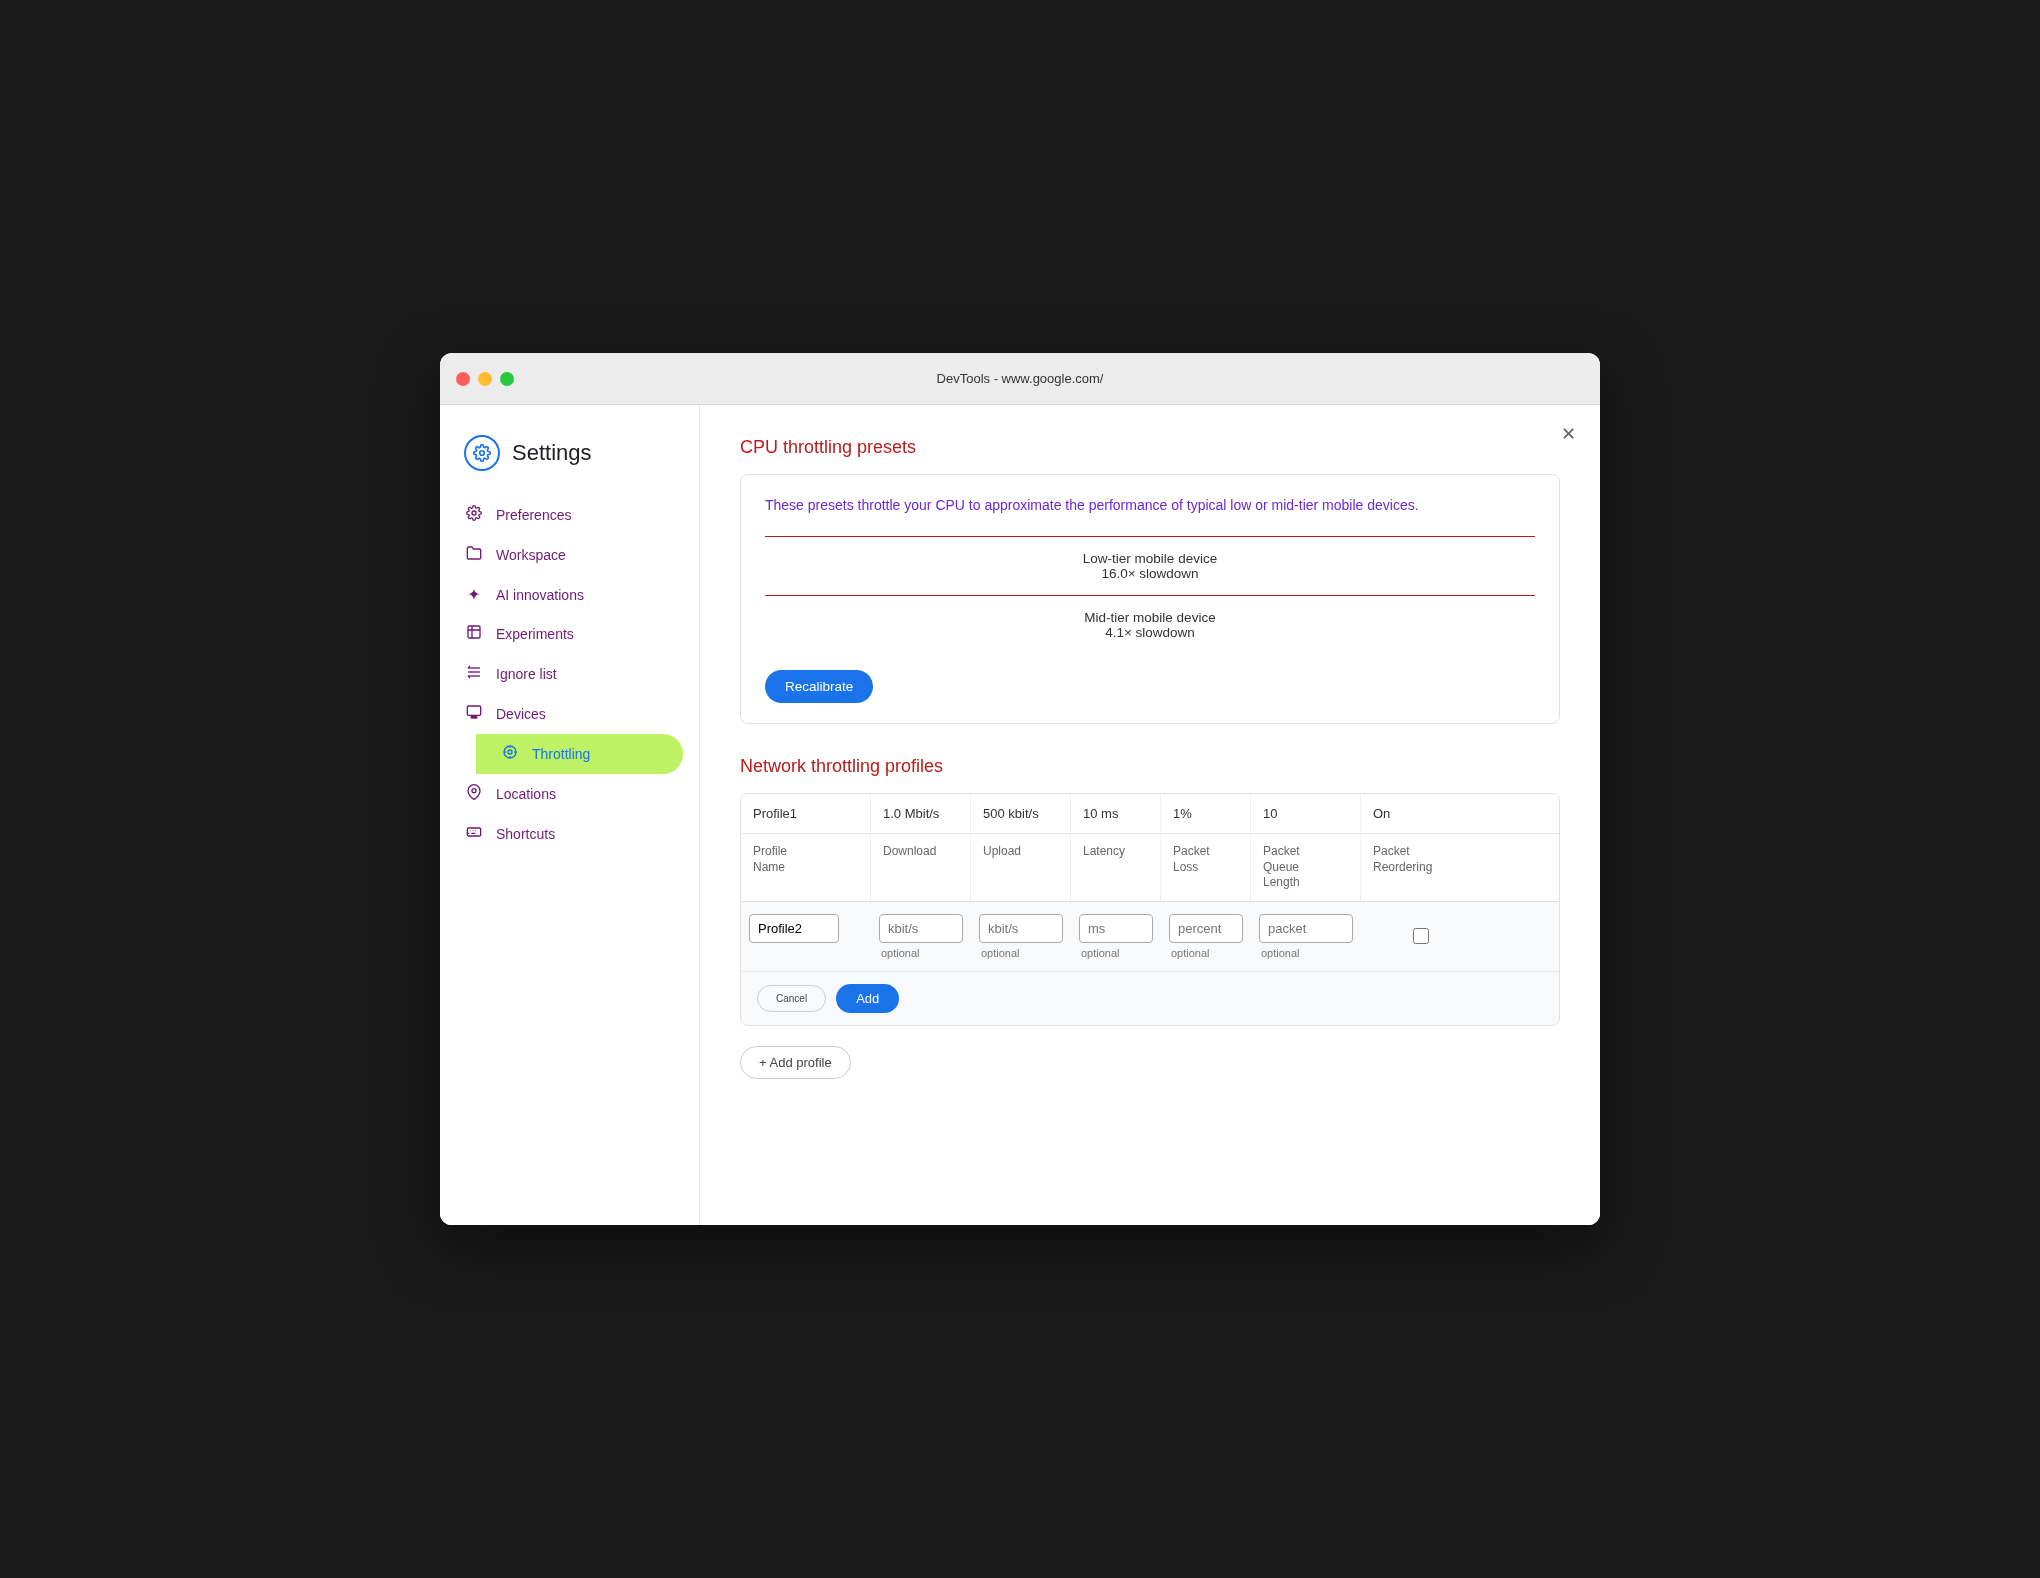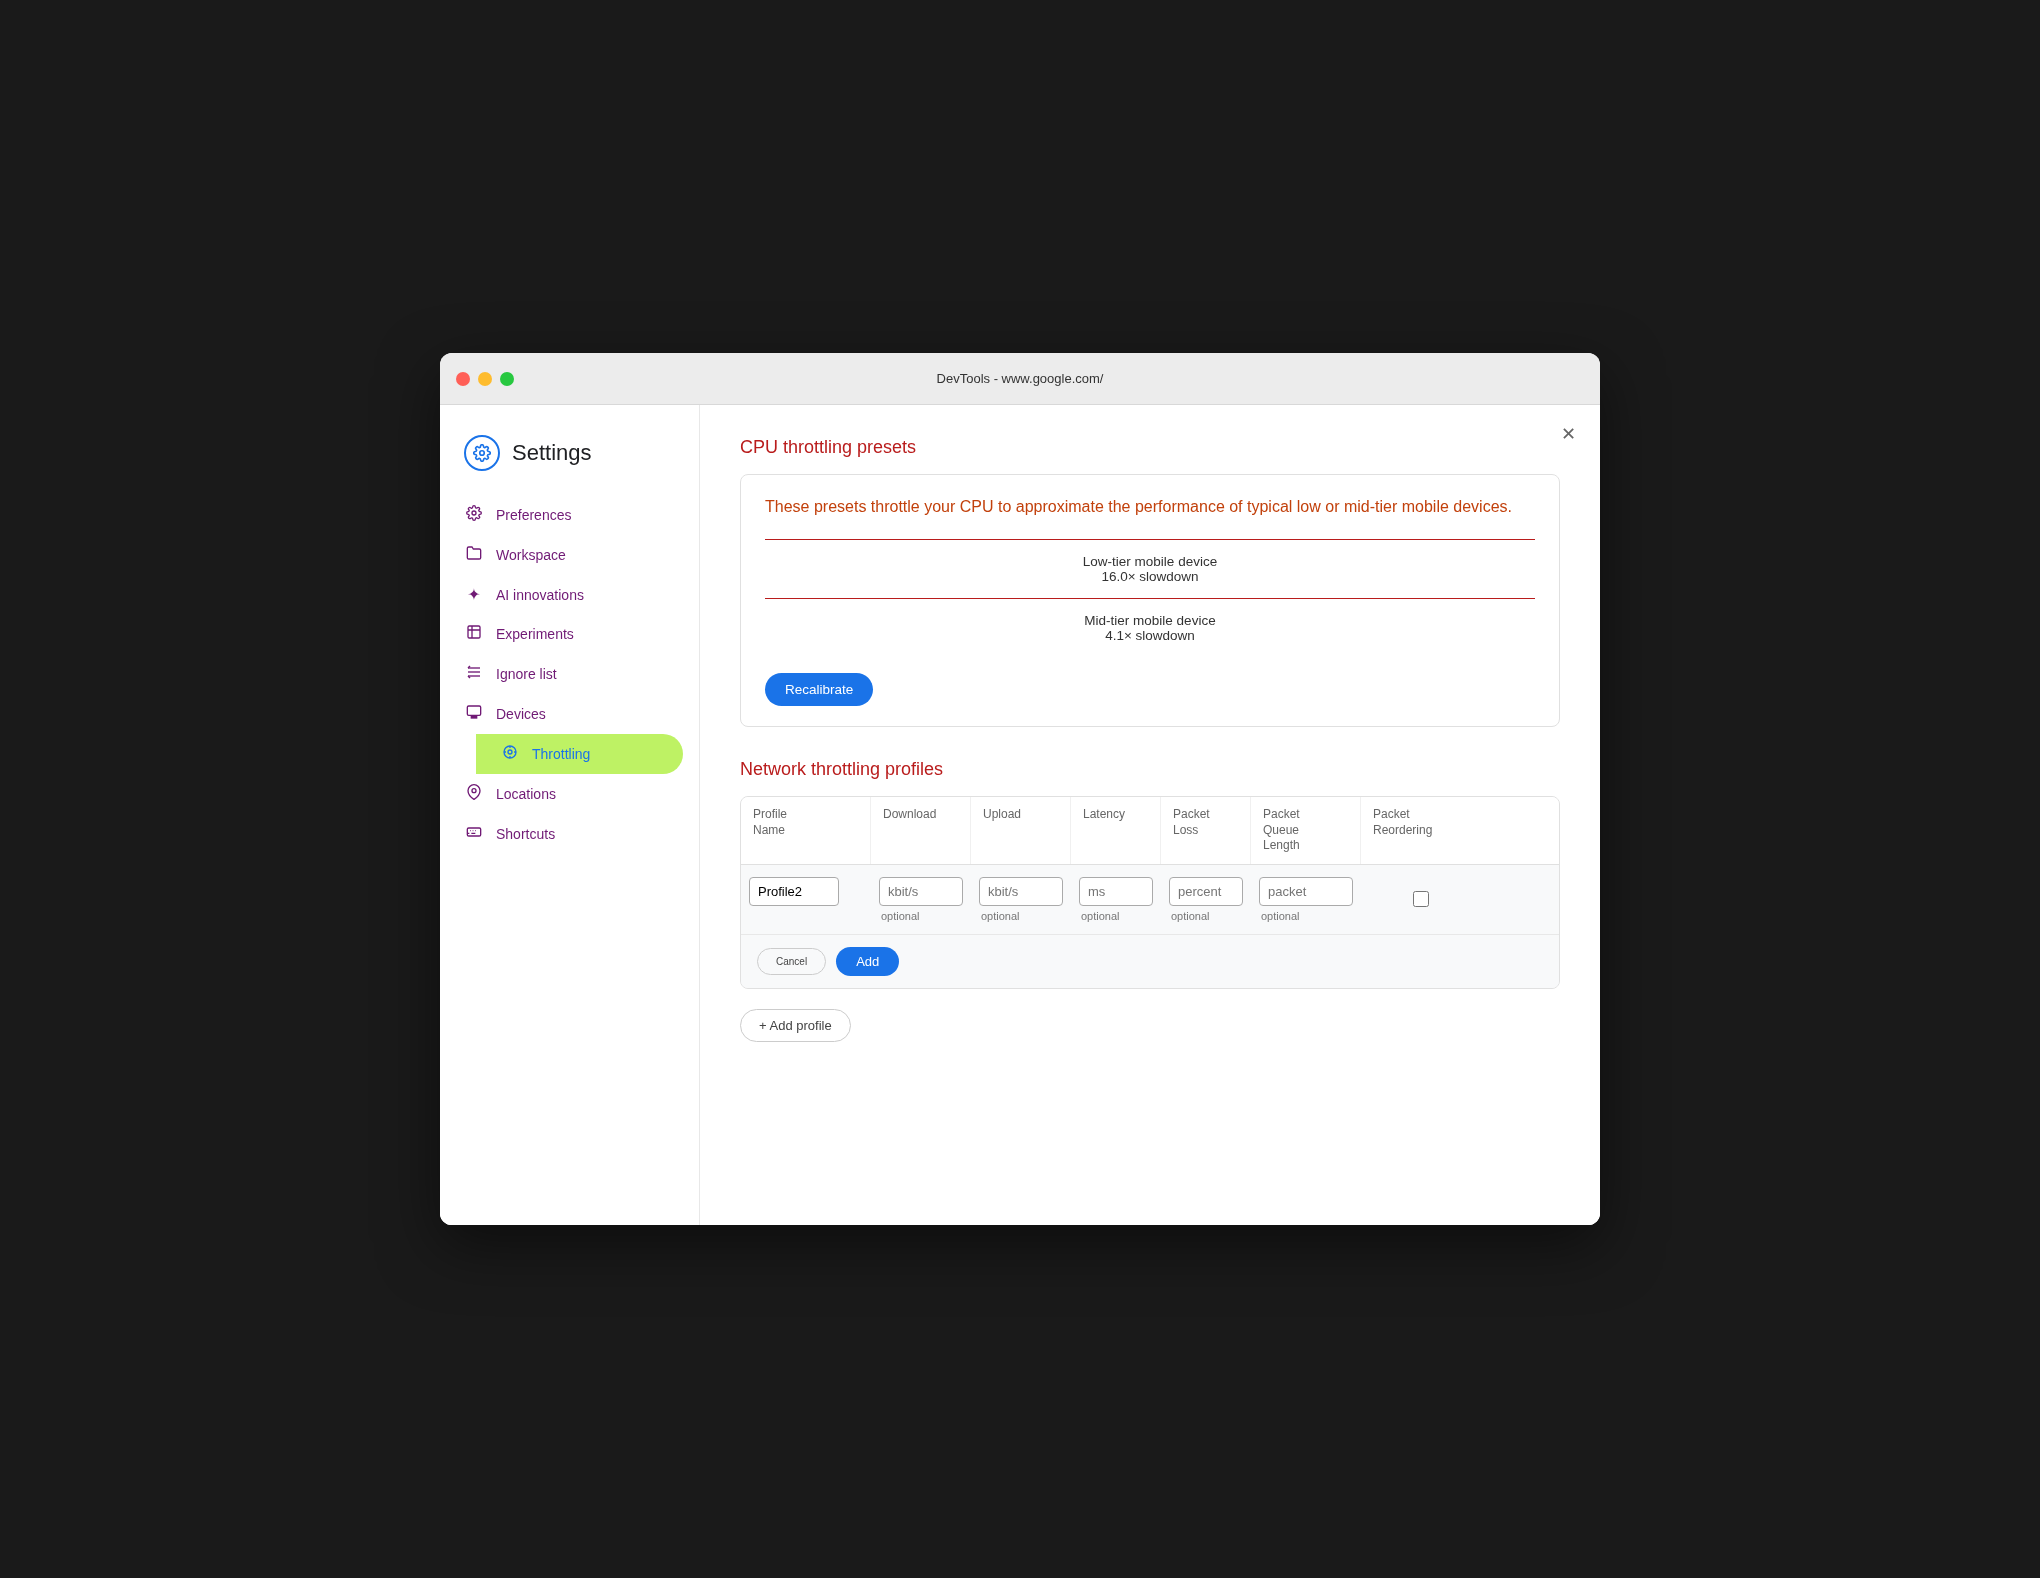--- a/index.html
+++ b/index.html
@@ -128,22 +128,22 @@
       color: #b91c1c;
       margin-bottom: 16px;
     }
     .cpu-presets-box {
       border: 1px solid #e0e0e0;
       border-radius: 8px;
       padding: 20px 24px;
       margin-bottom: 32px;
     }
     .cpu-presets-desc {
-      font-size: 16px;
-      color: #c2410c;
+      font-size: 14px;
+      color: #6d28d9;
       line-height: 1.5;
       margin-bottom: 20px;
     }
     .preset-row {
       display: flex;
       justify-content: space-between;
       align-items: center;
       padding: 14px 0;
       border-top: 1px solid #b91c1c;
       font-size: 13.5px;
@@ -417,20 +417,29 @@
           <span>Mid-tier mobile device</span>
           <span class="preset-value">4.1× slowdown</span>
         </div>
         <button class="recalibrate-btn">Recalibrate</button>
       </div>
 
       <div class="network-section">
         <h2 class="section-title">Network throttling profiles</h2>
         <div class="network-table-box">
 
+          <div class="profile-row-existing">
+            <div class="profile-cell">Profile1</div>
+            <div class="profile-cell">1.0 Mbit/s</div>
+            <div class="profile-cell">500 kbit/s</div>
+            <div class="profile-cell">10 ms</div>
+            <div class="profile-cell">1%</div>
+            <div class="profile-cell">10</div>
+            <div class="profile-cell">On</div>
+          </div>
 
           <div class="profile-row-header">
             <div class="header-cell" style="white-space:pre-line;font-size:12px;color:#666;">Profile
 Name</div>
             <div class="header-cell">Download</div>
             <div class="header-cell">Upload</div>
             <div class="header-cell">Latency</div>
             <div class="header-cell" style="white-space:pre-line;font-size:12px;color:#666;">Packet
 Loss</div>
             <div class="header-cell" style="white-space:pre-line;font-size:12px;color:#666;">Packet

